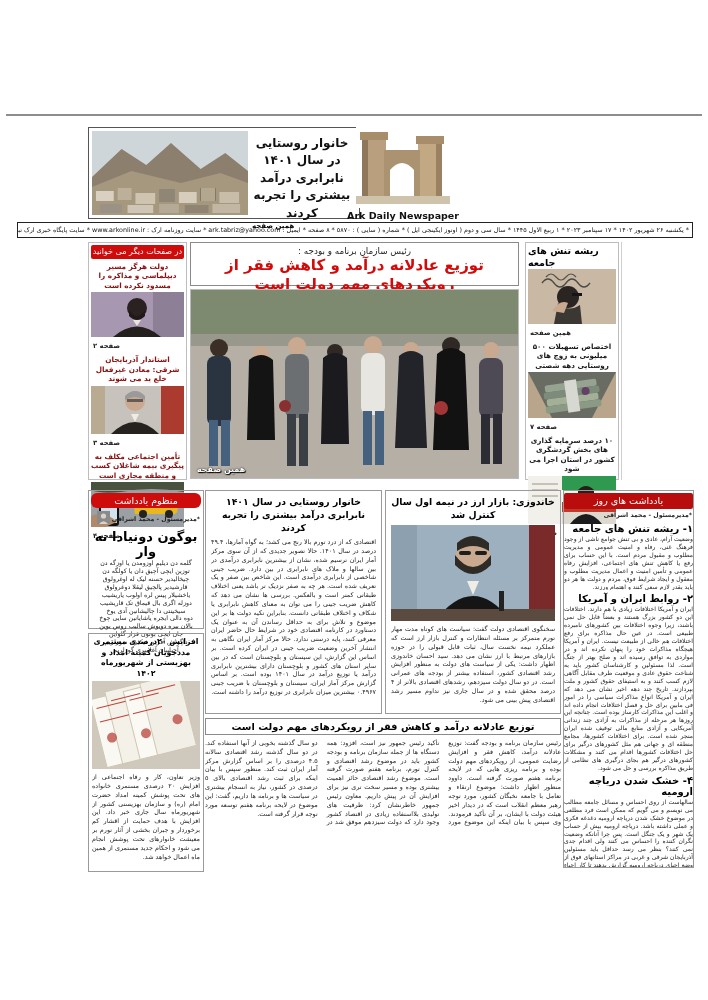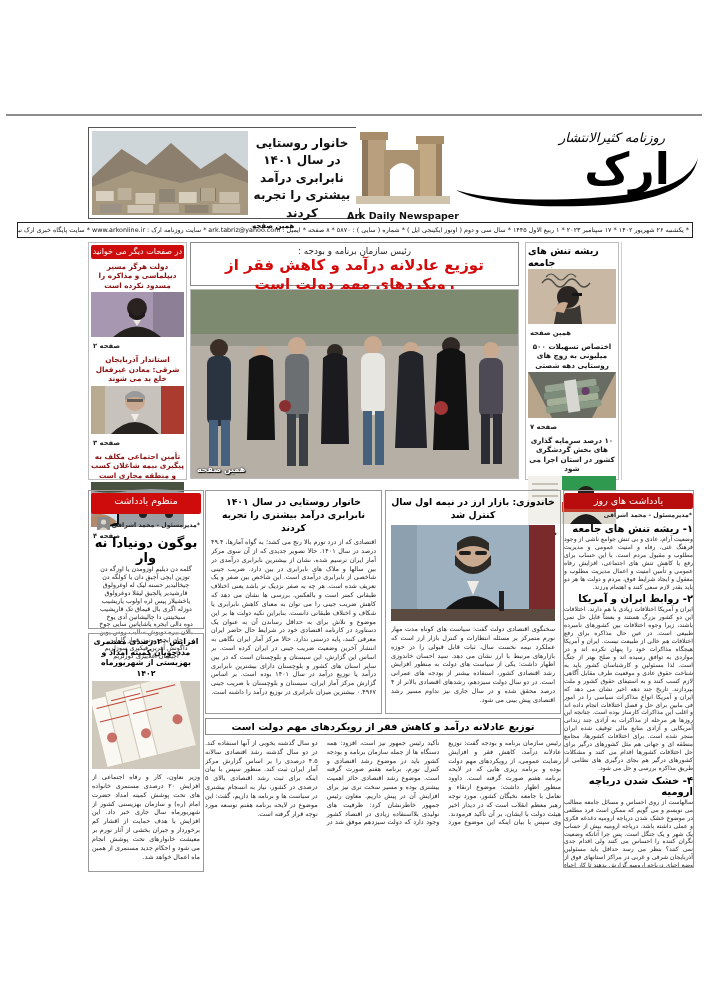--- a/index.html
+++ b/index.html
@@ -36,21 +36,21 @@
   .street-cap { position:absolute; left:6px; bottom:4px; color:#fff; font-size:8px; font-weight:bold; text-shadow:0 0 2px #000,1px 1px 1px #000; }
 
   .ts-right { left:525px; top:242px; width:94px; height:238px; border:1px solid #bdbdbd; padding:2px; }
   .ts-right-header { font-size:9.5px; font-weight:bold; text-align:left; color:#000; line-height:12px; }
   .ts-right .side-title { color:#1a1a1a; font-size:7.2px; }
   .ts-right .side-photo { width:88px; }
   .vline { left:621px; top:242px; width:1px; height:238px; background:#cfcfcf; }
 
   
   .poem-box { left:88px; top:490px; width:116px; height:139px; border:1px solid #9a9a9a; padding:2px; }
-  .poem-box .red-cap { font-size:9.5px; height:21px; line-height:15px; }
+  .poem-box .red-cap { font-size:9.5px; height:15px; line-height:15px;border-radius:6px; }
   .byline-row { display:flex; align-items:center; gap:2px; padding:1px 1px; }
   .byline { font-size:6.2px; font-weight:bold; color:#222; }
   .poem-title { font-size:13px; font-weight:bold; text-align:center; color:#000; }
   .poem-lines { font-size:6.3px; line-height:1.26; text-align:center; color:#1c1c1c; }
 
   .pension-box { left:88px; top:633px; width:116px; height:239px; border:1px solid #9a9a9a; padding:3px 3px; }
   .pension-title { font-size:7.8px; font-weight:bold; text-align:center; line-height:1.35; color:#000; margin-bottom:2px; }
   .bodytext { font-size:6.4px; line-height:1.38; text-align:justify; color:#1c1c1c; overflow:hidden; }
 
   .art-b { left:205px; top:490px; width:177px; height:224px; border:1px solid #9a9a9a; padding:4px 5px; }
@@ -109,27 +109,20 @@
       <rect x="62" y="18" width="24" height="54" fill="#c2a983"></rect>
       <rect x="80" y="18" width="6" height="54" fill="#9a8162"></rect>
       <rect x="28" y="26" width="36" height="46" fill="#ab9270"></rect>
       <path d="M34,72 L34,46 Q46,32 58,46 L58,72 Z" fill="#ffffff"></path>
       <rect x="4" y="8" width="28" height="8" fill="#a78d6a"></rect>
       <rect x="60" y="12" width="28" height="8" fill="#a78d6a"></rect>
       <rect x="0" y="72" width="94" height="8" fill="#cfc3ac"></rect>
     </svg>
   </div>
   <div class="abs english-name">Ark Daily Newspaper</div>
-  <div class="abs callig">
-    <svg width="250" height="100" viewBox="0 0 250 100">
-      <text x="160" y="24" font-size="13" font-family="DejaVu Sans" font-style="italic" fill="#000" text-anchor="middle">روزنامه کثیرالانتشار</text>
-      <text x="175" y="66" font-size="44" font-weight="bold" font-family="DejaVu Sans" fill="#000" text-anchor="middle">ارک</text>
-      <path d="M246,40 C240,72 200,86 130,88 C70,90 20,82 4,72 C40,84 120,84 180,76 C220,70 240,58 246,40 Z" fill="#000"></path>
-    </svg>
-  </div>
 
   <div class="abs info-bar">* یکشنبه ۲۶ شهریور ۱۴۰۲ * ۱۷ سپتامبر ۲۰۲۳ * ۱ ربیع الاول ۱۴۴۵ * سال سی و دوم ( اوتوز ایکینجی ایل ) * شماره ( سایی ) : ۵۸۷۰ * ۸ صفحه * ایمیل : ark.tabriz@yahoo.com * سایت روزنامه ارک : www.arkonline.ir * سایت پایگاه خبری ارک تبریز : www.ark-news.ir</div>
 
   <div class="abs ts-left">
     <div class="red-cap">در صفحات دیگر می خوانید</div>
     <div class="side-title">دولت هرگز مسیر دیپلماسی و مذاکره را مسدود نکرده است</div>
     <span class="side-photo">
       <svg width="93" height="45" viewBox="0 0 93 45">
         <rect width="93" height="45" fill="#a897b0"></rect>
         <rect x="62" y="0" width="31" height="45" fill="#8d7f96"></rect>

